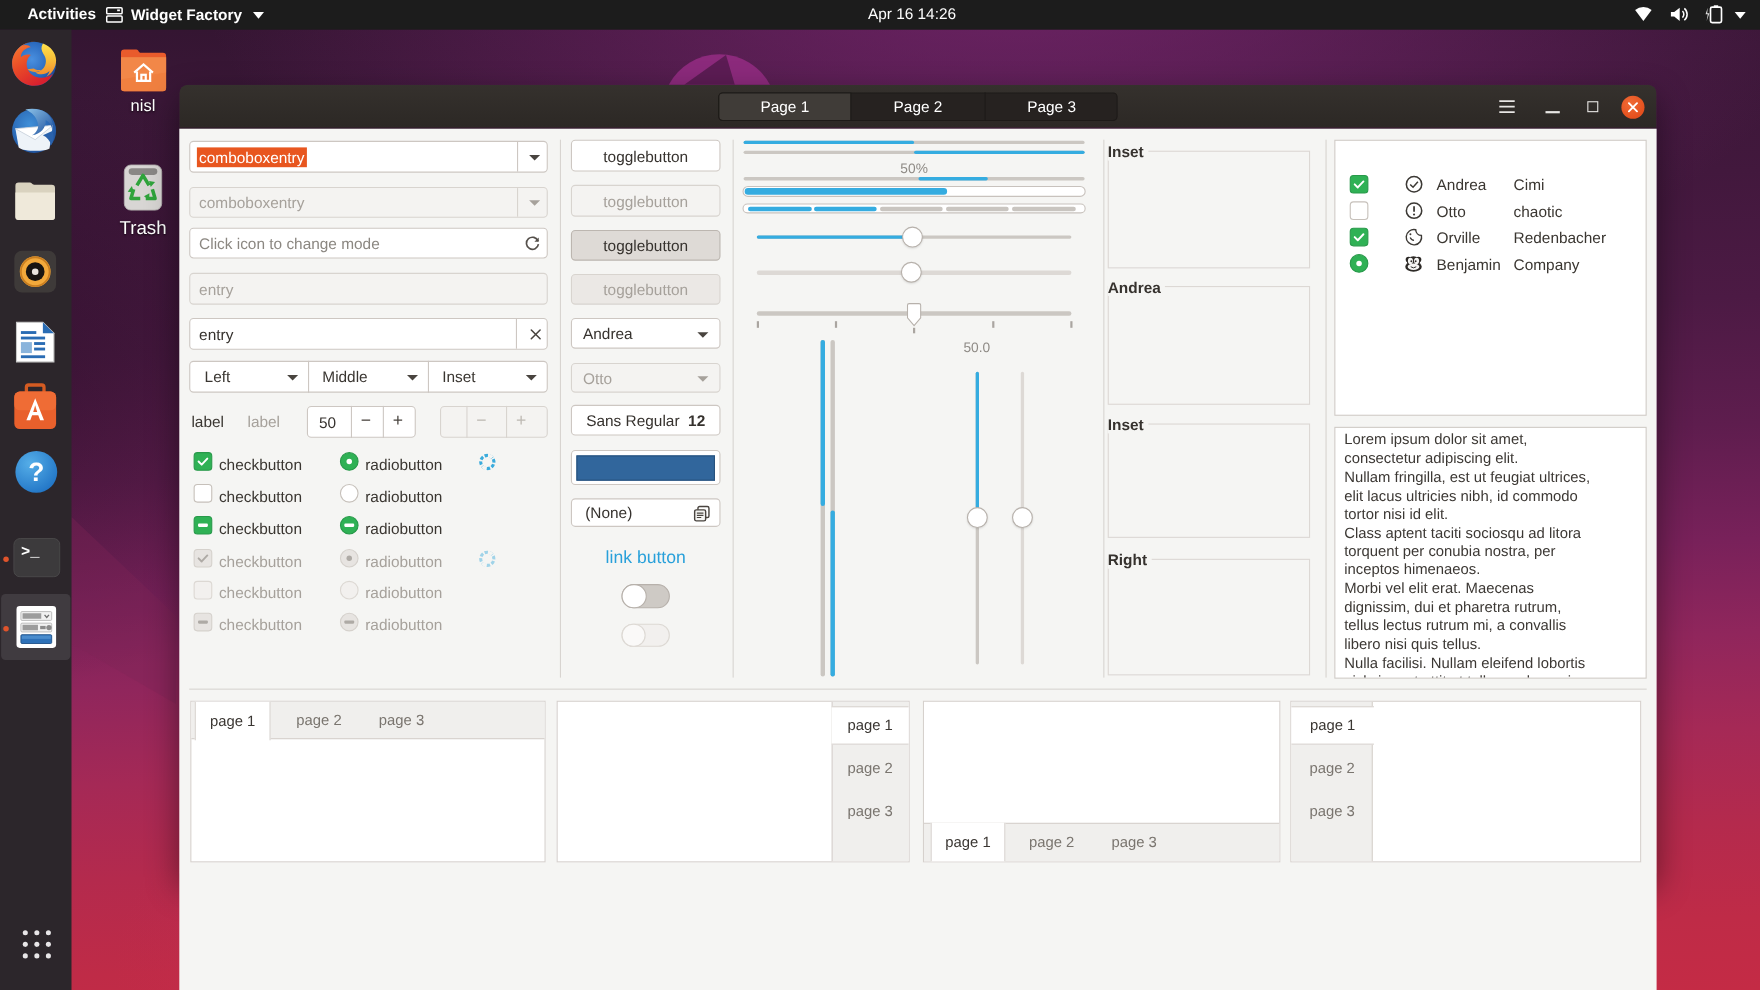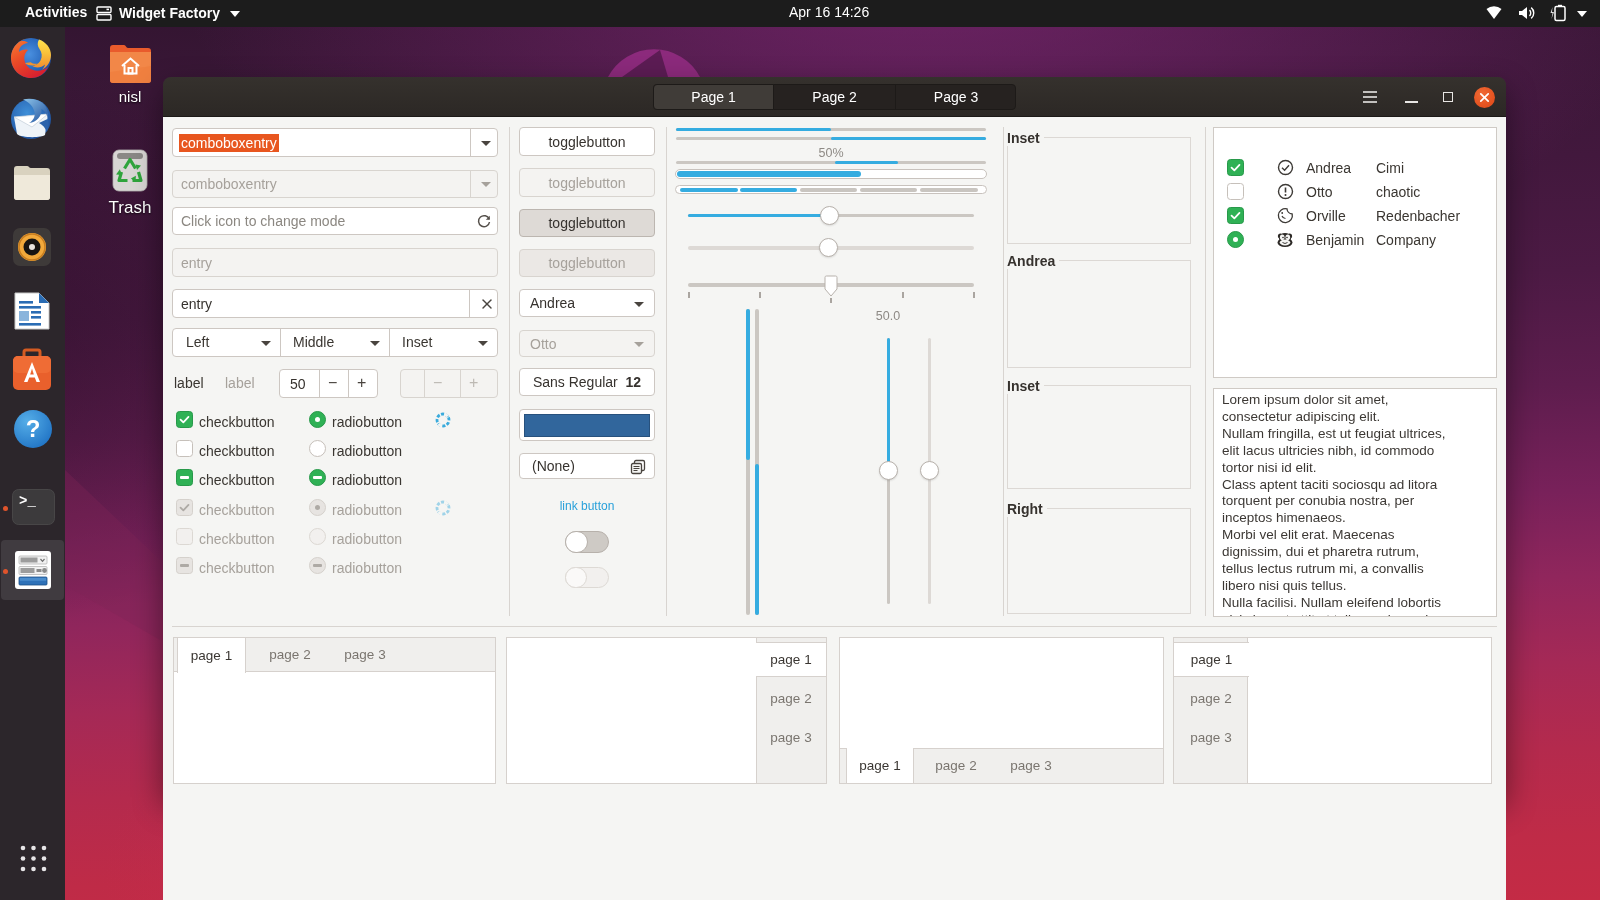--- a/index.html
+++ b/index.html
@@ -409,21 +409,21 @@
       <svg class="abs" style="left:110px;top:5px" width="16" height="16" viewBox="0 0 16 16">
         <rect x="4.5" y="1.5" width="10" height="10" rx="1.5" fill="none" stroke="#49443f" stroke-width="1.3"></rect>
         <rect x="1.5" y="4.5" width="10" height="10" rx="1.5" fill="#f5f5f3" stroke="#49443f" stroke-width="1.3"></rect>
         <g stroke="#49443f" stroke-width="1">
             <line x1="3.5" y1="7.5" x2="9.5" y2="7.5"></line>
             <line x1="3.5" y1="9.5" x2="9.5" y2="9.5"></line>
             <line x1="3.5" y1="11.5" x2="7.5" y2="11.5"></line>
           </g>
       </svg>
     </div>
-    <div class="abs" style="left:360px;top:382px;width:128px;text-align:center;font-size:12px;color:#28a0da;">link button</div>
+    <div class="abs" style="left:360px;top:382px;width:128px;text-align:center;font-size:16px;color:#28a0da;">link button</div>
 
     <div class="abs" style="left:402px;top:414px;width:44px;height:22px;background:#cecac5;border:1px solid #b7b1ab;border-radius:11px;"></div>
     <div class="abs" style="left:402px;top:414px;width:23px;height:22px;background:#fff;border:1px solid #b7b1ab;border-radius:11px;"></div>
     <div class="abs" style="left:402px;top:450px;width:44px;height:21px;background:#f2f0ee;border:1px solid #ddd9d4;border-radius:10.5px;"></div>
     <div class="abs" style="left:402px;top:450px;width:22px;height:21px;background:#faf9f8;border:1px solid #ddd9d4;border-radius:10.5px;"></div>
 
     <div class="abs" style="left:513px;top:11px;width:310px;height:3px;border-radius:1.5px;background:#cbc7c2;"></div>
     <div class="abs" style="left:513px;top:11px;width:155px;height:3px;border-radius:1.5px;background:#35ace0;"></div>
     <div class="abs" style="left:513px;top:20px;width:310px;height:3px;border-radius:1.5px;background:#cbc7c2;"></div>
     <div class="abs" style="left:668px;top:20px;width:155px;height:3px;border-radius:1.5px;background:#35ace0;"></div>

